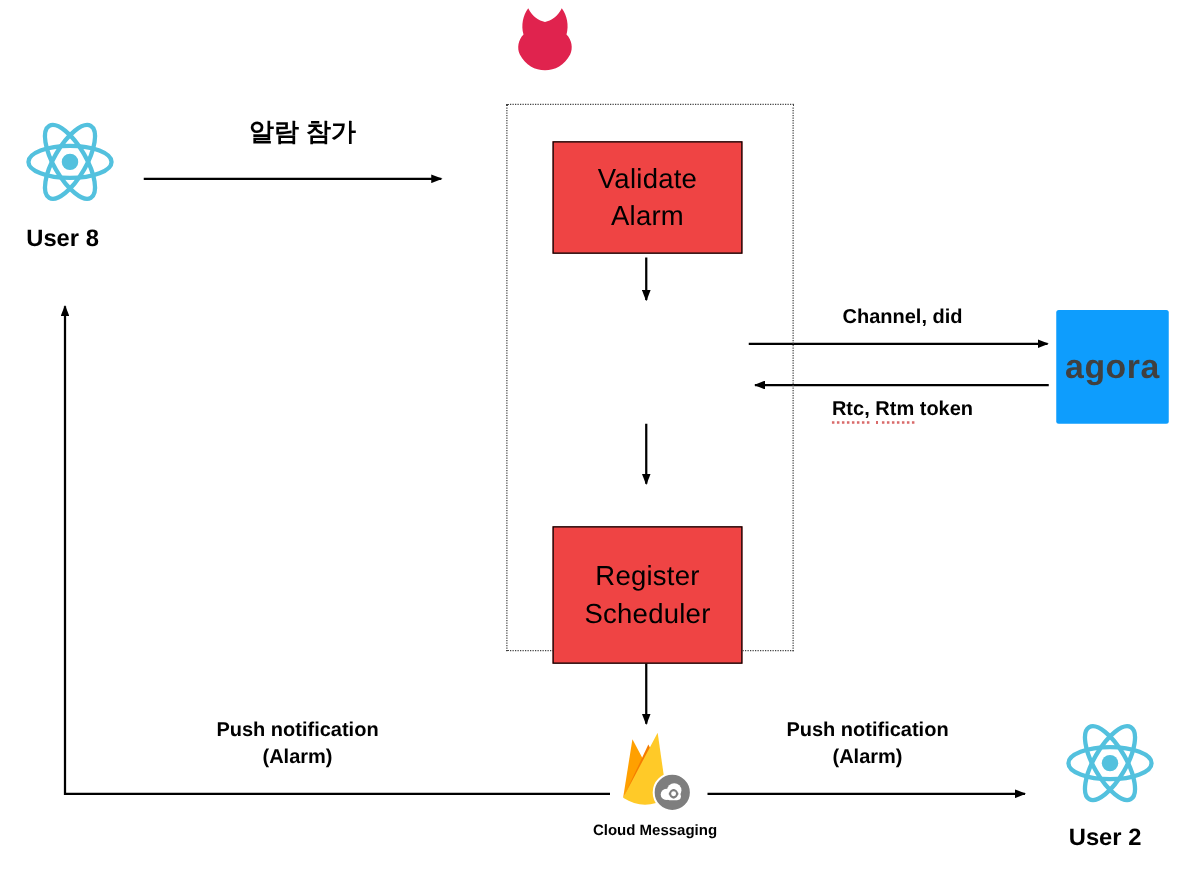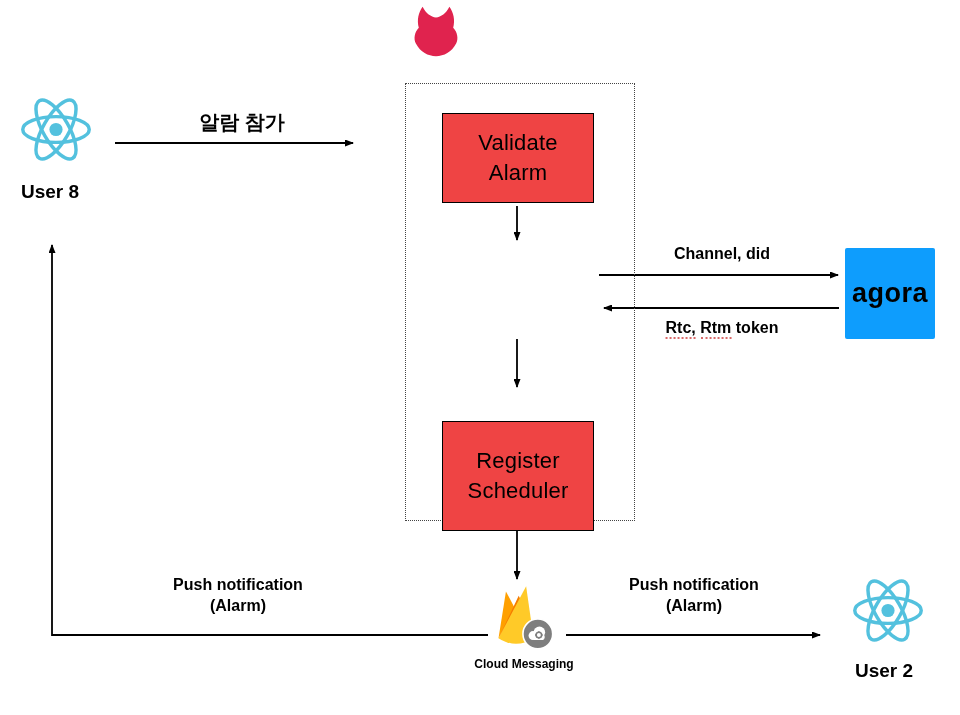--- a/index.html
+++ b/index.html
@@ -58,21 +58,21 @@
   .box-register { top: 394px; height: 110px; margin-top: 27px; }
 
   
   .edge-label {
     position: absolute;
     font-weight: bold;
     white-space: nowrap;
     text-align: center;
     transform: translateX(-50%);
   }
-  .lbl-join    { left: 242px; top: 109px; font-size: 20px; text-align: center; }
+  .lbl-join    { left: 242px; top: 92px; font-size: 20px; text-align: center; }
   .lbl-channel { left: 722px; top: 245px; font-size: 16px; }
   .lbl-rtc     { left: 722px; top: 319px; font-size: 16px; }
   .lbl-push-left  { left: 238px; top: 574px; font-size: 16px; line-height: 21px; }
   .lbl-push-right { left: 694px; top: 574px; font-size: 16px; line-height: 21px; }
   .spellcheck { border-bottom: 2px dotted #d96a6a; padding-bottom: 1px; }
 
   .user-label {
     position: absolute;
     font-weight: bold;
     font-size: 19px;
@@ -103,21 +103,21 @@
     position: absolute;
     left: 845px; top: 248px;
     width: 90px; height: 91px;
     background: var(--c-agora_bg, #0E9DFD);
     border-radius: 2px;
     display: flex;
     align-items: center;
     justify-content: center;
   }
   .agora-word {
-    color: #000000;
+    color: #404040;
     font-size: 27px;
     font-weight: bold;
     letter-spacing: 0.5px;
   }
 
   .fb-amber  { fill: var(--c-firebase_amber, #FFA000); }
   .fb-orange { fill: var(--c-firebase_orange, #F57C00); }
   .fb-yellow { fill: var(--c-firebase_yellow, #FFCA28); }
   .fcm-badge { fill: var(--c-fcm_gear_grey, #7E7E7E); }
   .fcm-cloud { fill: #ffffff; }

